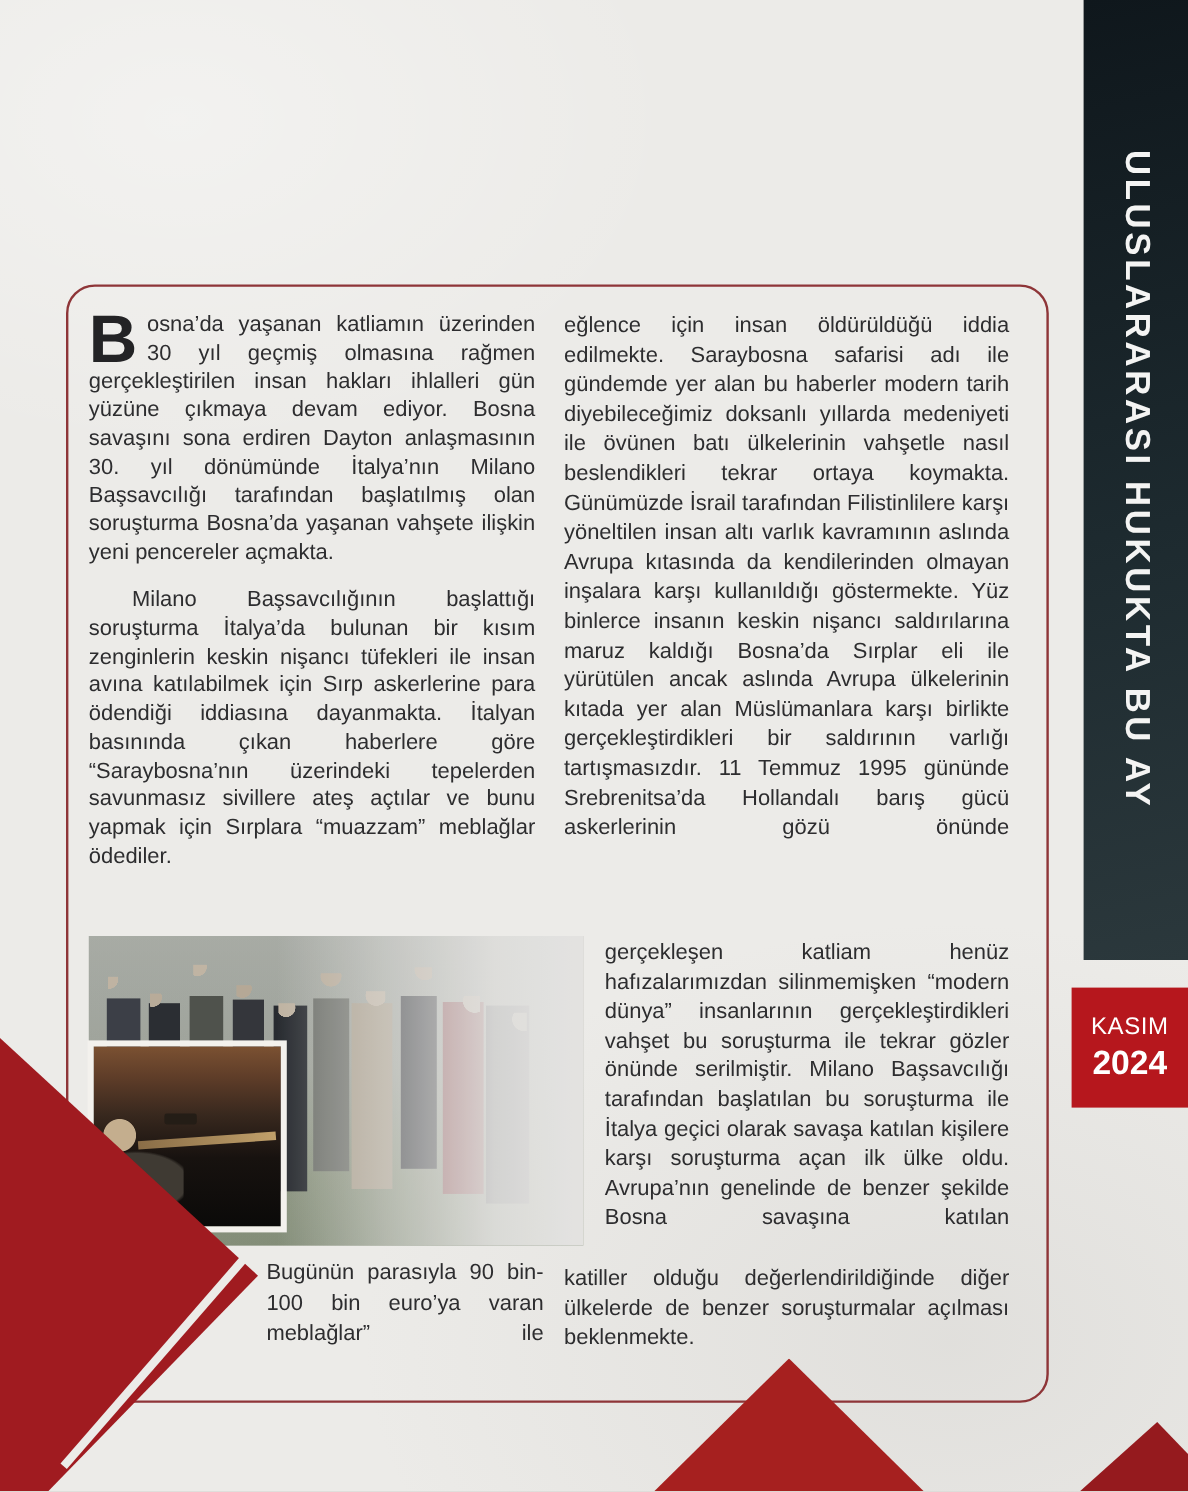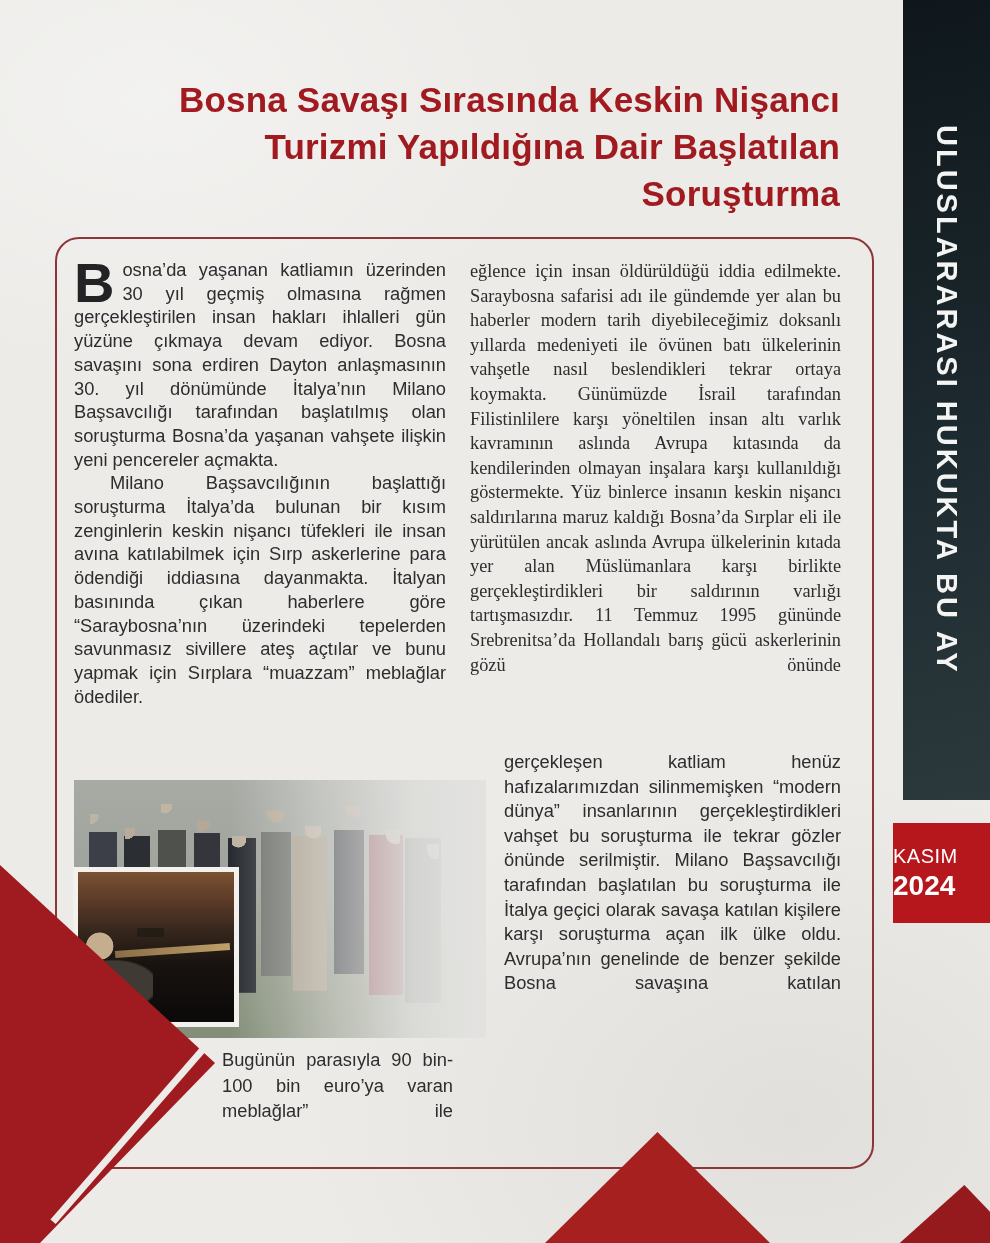--- a/index.html
+++ b/index.html
@@ -27,27 +27,27 @@
   .box{
     position:absolute; left:55px; top:237px; width:815px; height:928px;
     border:2px solid #8e3538; border-radius:24px; z-index:1;
   }
 
   .bodytext{
     color:#2d2d2f; font-size:18.3px; line-height:23.7px;
     text-align:justify; position:absolute; z-index:2;
   }
   .col-left{left:74px; top:258px; width:372px;}
-  .col-left .p2{text-indent:36px; margin-top:0;}
+  .col-left .p2{text-indent:36px; margin-top:16px;}
   .dropcap{
     float:left; font-size:56px; line-height:42px; font-weight:bold;
     padding:4px 8px 0 0; color:#232325;
   }
-  .right-a{left:470px; top:259px; width:371px; line-height:24.6px; text-align-last:justify;font-family:Liberation Serif, serif;}
-  .right-b{left:504px; top:750px; width:337px; line-height:24.6px; text-align-last:justify;}
+  .right-a{left:470px; top:259px; width:371px; line-height:24.6px; text-align-last:justify;}
+  .right-b{left:504px; top:781px; width:337px; line-height:24.6px; text-align-last:justify;}
   .right-c{left:470px; top:1053px; width:371px; line-height:24.6px;}
   .caption{left:222px; top:1047px; width:231px; line-height:25.5px; text-align-last:justify;}
 
   
   .photo{
     position:absolute; left:74px; top:780px; width:412px; height:258px; z-index:2;
     filter:blur(.4px) saturate(.7) contrast(.92);
     background-image:
       radial-gradient(circle 8px at 4% 14%,  #c9b79c 96%, transparent),
       radial-gradient(circle 8px at 13% 20%, #c2ae92 96%, transparent),
@@ -103,21 +103,21 @@
     background:linear-gradient(168deg,#0f171c 0%,#1d2a2f 55%,#2b383c 100%);
     display:flex; align-items:center; justify-content:center;
   }
   .sidebar .vtext{
     writing-mode:vertical-rl; white-space:nowrap;
     color:#f4f4f3; font-size:29px; font-weight:bold; letter-spacing:3px;
   }
   .badge{
     position:absolute; left:893px; top:823px; width:97px; height:100px; z-index:4;
     background:#b6171d; color:#fff;
-    display:flex; flex-direction:column; align-items:flex-start; justify-content:center;
+    display:flex; flex-direction:column; align-items:center; justify-content:center;
   }
   .badge .m{font-size:20px; letter-spacing:.5px;}
   .badge .y{font-size:28px; font-weight:bold; margin-top:2px;}
 
   
   .shape{position:absolute; z-index:5;}
   .arrow-main{
     left:0; top:865px; width:215px; height:378px; background:#a01b20;
     clip-path:polygon(0 0, 100% 52.4%, 18.6% 100%, 0 100%);
   }
@@ -132,45 +132,41 @@
   .tri-right{
     left:895px; top:1185px; width:95px; height:58px; background:#951a1e;
     clip-path:polygon(73% 0, 100% 46%, 100% 100%, 5% 100%);
   }
 </style>
 </head>
 <body>
 
 <div id="page">
 
-  <div class="title">
-    <span>Bosna Savaşı Sırasında Keskin Nişancı</span>
-    <span>Turizmi Yapıldığına Dair Başlatılan</span>
-    <span>Soruşturma</span>
-  </div>
 
   <div class="box"></div>
 
   <div class="bodytext col-left">
     <p class="p1" style="margin:0;"><span class="dropcap">B</span><span>osna’da yaşanan katliamın üzerinden 30 yıl geçmiş olmasına rağmen gerçekleştirilen insan hakları ihlalleri gün yüzüne çıkmaya devam ediyor. Bosna savaşını sona erdiren Dayton anlaşmasının 30. yıl dönümünde İtalya’nın Milano Başsavcılığı tarafından başlatılmış olan soruşturma Bosna’da yaşanan vahşete ilişkin yeni pencereler açmakta.</span></p>
     <p class="p2">Milano Başsavcılığının başlattığı soruşturma İtalya’da bulunan bir kısım zenginlerin keskin nişancı tüfekleri ile insan avına katılabilmek için Sırp askerlerine para ödendiği iddiasına dayanmakta. İtalyan basınında çıkan haberlere göre “Saraybosna’nın üzerindeki tepelerden savunmasız sivillere ateş açtılar ve bunu yapmak için Sırplara “muazzam” meblağlar ödediler.</p>
   </div>
 
   <div class="photo"></div>
 
   <div class="inset">
     <div class="scope"></div>
     <div class="rifle"></div>
     <div class="sniper"></div>
   </div>
 
   <div class="bodytext caption">Bugünün parasıyla 90 bin-100 bin euro’ya varan meblağlar” ile</div>
 
   <div class="bodytext right-a">eğlence için insan öldürüldüğü iddia edilmekte. Saraybosna safarisi adı ile gündemde yer alan bu haberler modern tarih diyebileceğimiz doksanlı yıllarda medeniyeti ile övünen batı ülkelerinin vahşetle nasıl beslendikleri tekrar ortaya koymakta. Günümüzde İsrail tarafından Filistinlilere karşı yöneltilen insan altı varlık kavramının aslında Avrupa kıtasında da kendilerinden olmayan inşalara karşı kullanıldığı göstermekte. Yüz binlerce insanın keskin nişancı saldırılarına maruz kaldığı Bosna’da Sırplar eli ile yürütülen ancak aslında Avrupa ülkelerinin kıtada yer alan Müslümanlara karşı birlikte gerçekleştirdikleri bir saldırının varlığı tartışmasızdır. 11 Temmuz 1995 gününde Srebrenitsa’da Hollandalı barış gücü askerlerinin gözü önünde</div>
   <div class="bodytext right-b">gerçekleşen katliam henüz hafızalarımızdan silinmemişken “modern dünya” insanlarının gerçekleştirdikleri vahşet bu soruşturma ile tekrar gözler önünde serilmiştir. Milano Başsavcılığı tarafından başlatılan bu soruşturma ile İtalya geçici olarak savaşa katılan kişilere karşı soruşturma açan ilk ülke oldu. Avrupa’nın genelinde de benzer şekilde Bosna savaşına katılan</div>
+  <div class="bodytext right-c">katiller olduğu değerlendirildiğinde diğer ülkelerde de benzer soruşturmalar açılması beklenmekte.</div>
 
   <div class="sidebar">
     <div class="vtext">ULUSLARARASI HUKUKTA BU AY</div>
   </div>
 
   <div class="badge">
     <div class="m">KASIM</div>
     <div class="y">2024</div>
   </div>
 

